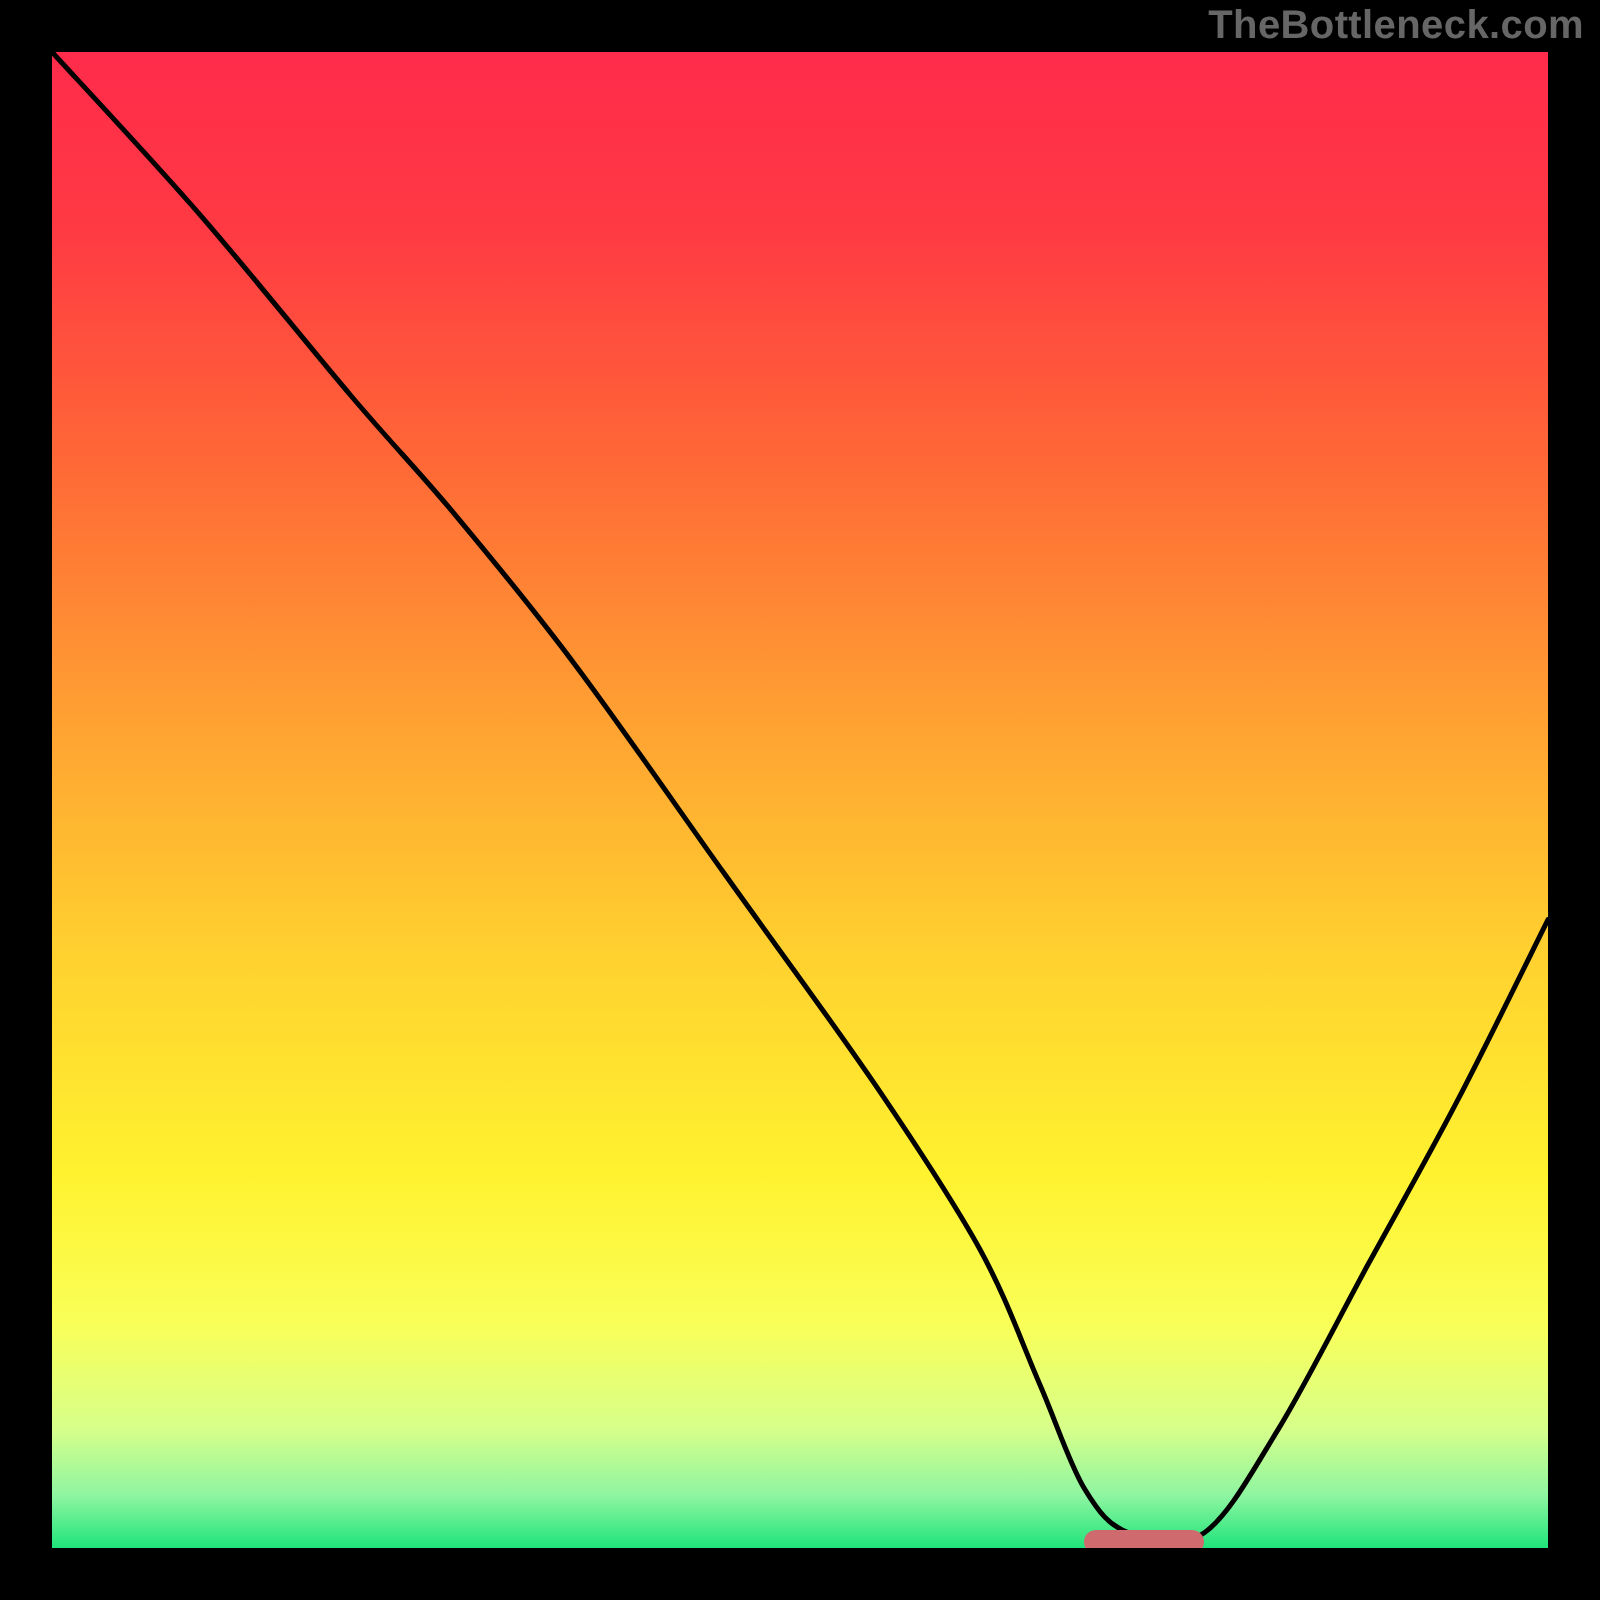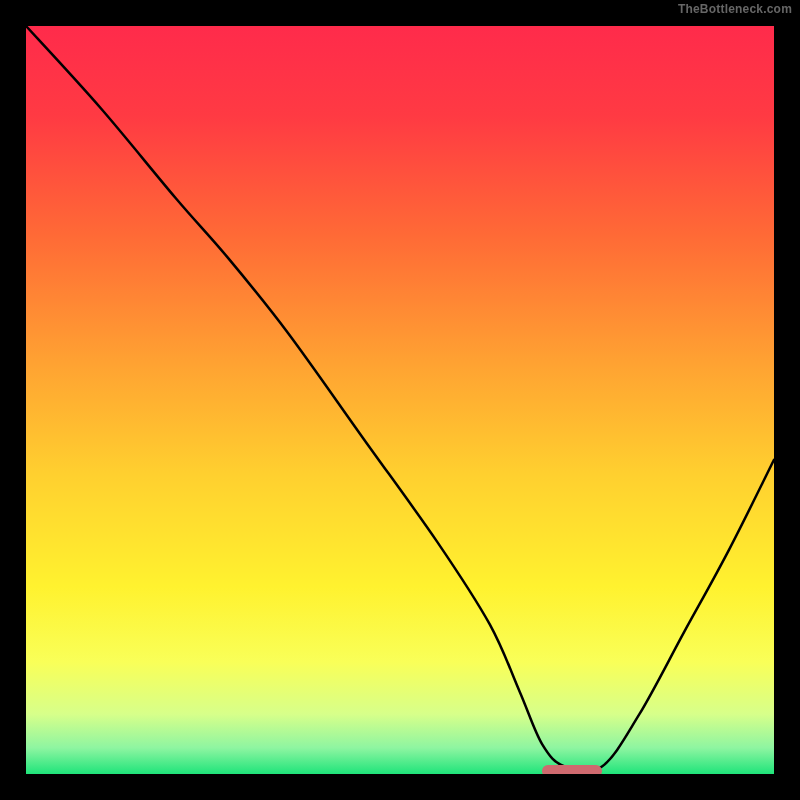--- a/index.html
+++ b/index.html
@@ -15,21 +15,21 @@
     position: relative;
     width: 800px;
     height: 800px;
     background: #000;
   }
   .watermark {
     position: absolute;
     top: 2px;
     right: 8px;
     color: #666;
-    font-size: 12px;
+    font-size: 20px;
     font-weight: 600;
     letter-spacing: 0.2px;
     z-index: 10;
   }
   .plot {
     position: absolute;
     left: 26px;
     top: 26px;
     width: 748px;
     height: 748px;

